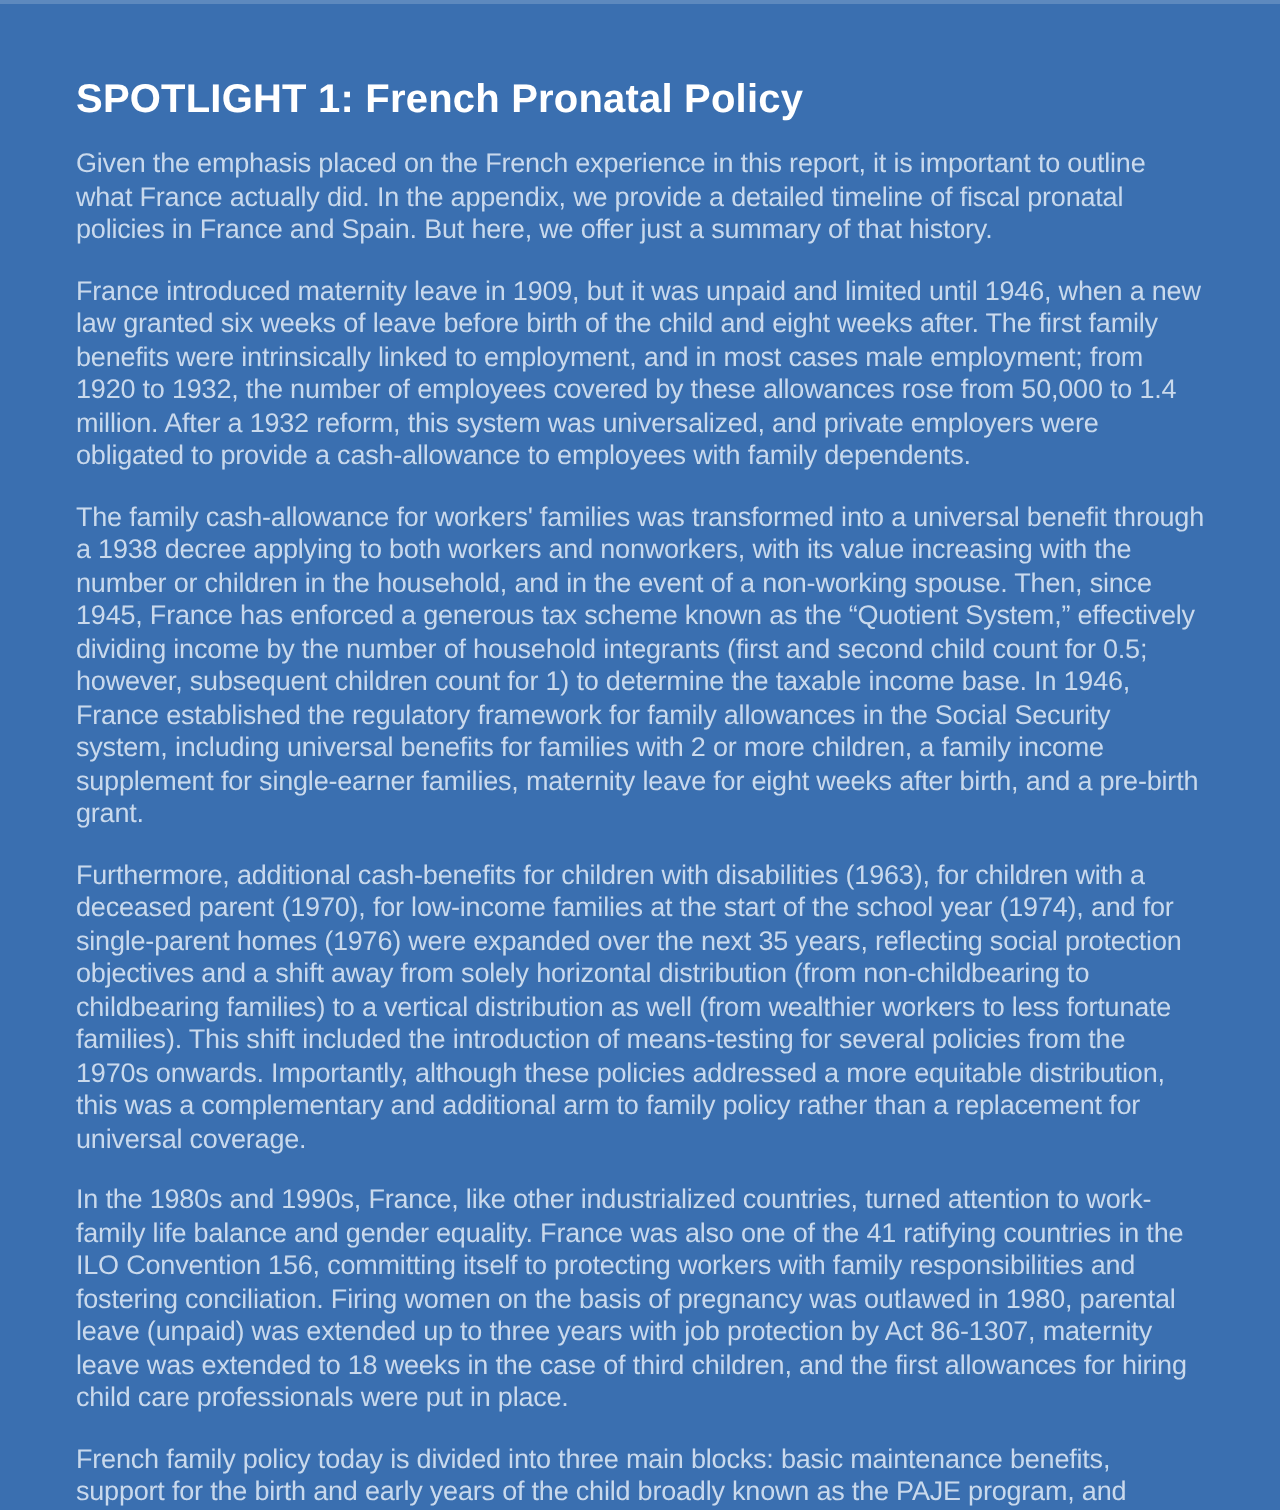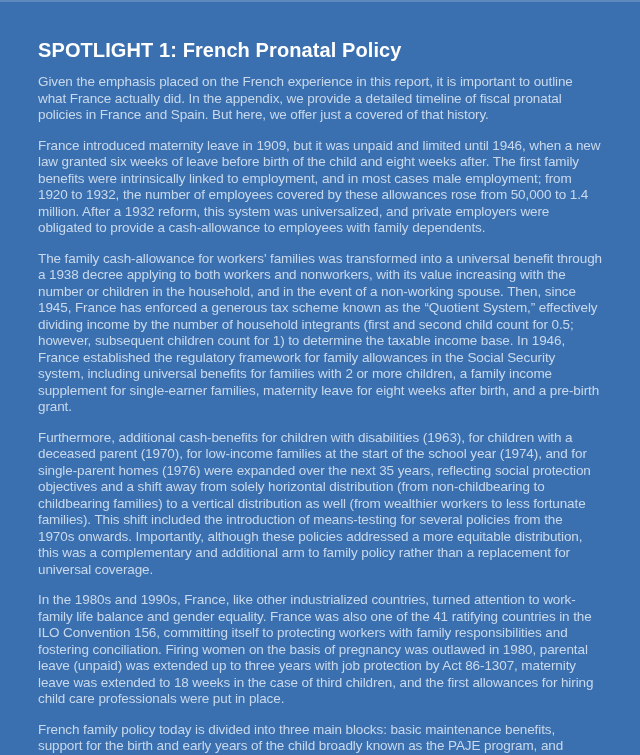--- a/index.html
+++ b/index.html
@@ -41,20 +41,20 @@
   .para:first-child {
     margin-top: 0;
   }
 </style>
 </head>
 <body>
 
 <div class="spotlight">
   <h1 class="title">SPOTLIGHT 1: French Pronatal Policy</h1>
   <div class="paragraphs">
-      <p class="para">Given the emphasis placed on the French experience in this report, it is important to outline what France actually did. In the appendix, we provide a detailed timeline of fiscal pronatal policies in France and Spain. But here, we offer just a covered of that history.</p>
+      <p class="para">Given the emphasis placed on the French experience in this report, it is important to outline what France actually did. In the appendix, we provide a detailed timeline of fiscal pronatal policies in France and Spain. But here, we offer just a summary of that history.</p>
       <p class="para">France introduced maternity leave in 1909, but it was unpaid and limited until 1946, when a new law granted six weeks of leave before birth of the child and eight weeks after. The first family benefits were intrinsically linked to employment, and in most cases male employment; from 1920 to 1932, the number of employees covered by these allowances rose from 50,000 to 1.4 million. After a 1932 reform, this system was universalized, and private employers were obligated to provide a cash-allowance to employees with family dependents.</p>
       <p class="para">The family cash-allowance for workers' families was transformed into a universal benefit through a 1938 decree applying to both workers and nonworkers, with its value increasing with the number or children in the household, and in the event of a non-working spouse. Then, since 1945, France has enforced a generous tax scheme known as the “Quotient System,” effectively dividing income by the number of household integrants (first and second child count for 0.5; however, subsequent children count for 1) to determine the taxable income base. In 1946, France established the regulatory framework for family allowances in the Social Security system, including universal benefits for families with 2 or more children, a family income supplement for single-earner families, maternity leave for eight weeks after birth, and a pre-birth grant.</p>
       <p class="para">Furthermore, additional cash-benefits for children with disabilities (1963), for children with a deceased parent (1970), for low-income families at the start of the school year (1974), and for single-parent homes (1976) were expanded over the next 35 years, reflecting social protection objectives and a shift away from solely horizontal distribution (from non-childbearing to childbearing families) to a vertical distribution as well (from wealthier workers to less fortunate families). This shift included the introduction of means-testing for several policies from the 1970s onwards. Importantly, although these policies addressed a more equitable distribution, this was a complementary and additional arm to family policy rather than a replacement for universal coverage.</p>
       <p class="para">In the 1980s and 1990s, France, like other industrialized countries, turned attention to work-family life balance and gender equality. France was also one of the 41 ratifying countries in the ILO Convention 156, committing itself to protecting workers with family responsibilities and fostering conciliation. Firing women on the basis of pregnancy was outlawed in 1980, parental leave (unpaid) was extended up to three years with job protection by Act 86-1307, maternity leave was extended to 18 weeks in the case of third children, and the first allowances for hiring child care professionals were put in place.</p>
       <p class="para">French family policy today is divided into three main blocks: basic maintenance benefits, support for the birth and early years of the child broadly known as the PAJE program, and support for special</p>
     </div>
 </div>
 
 </body></html>

